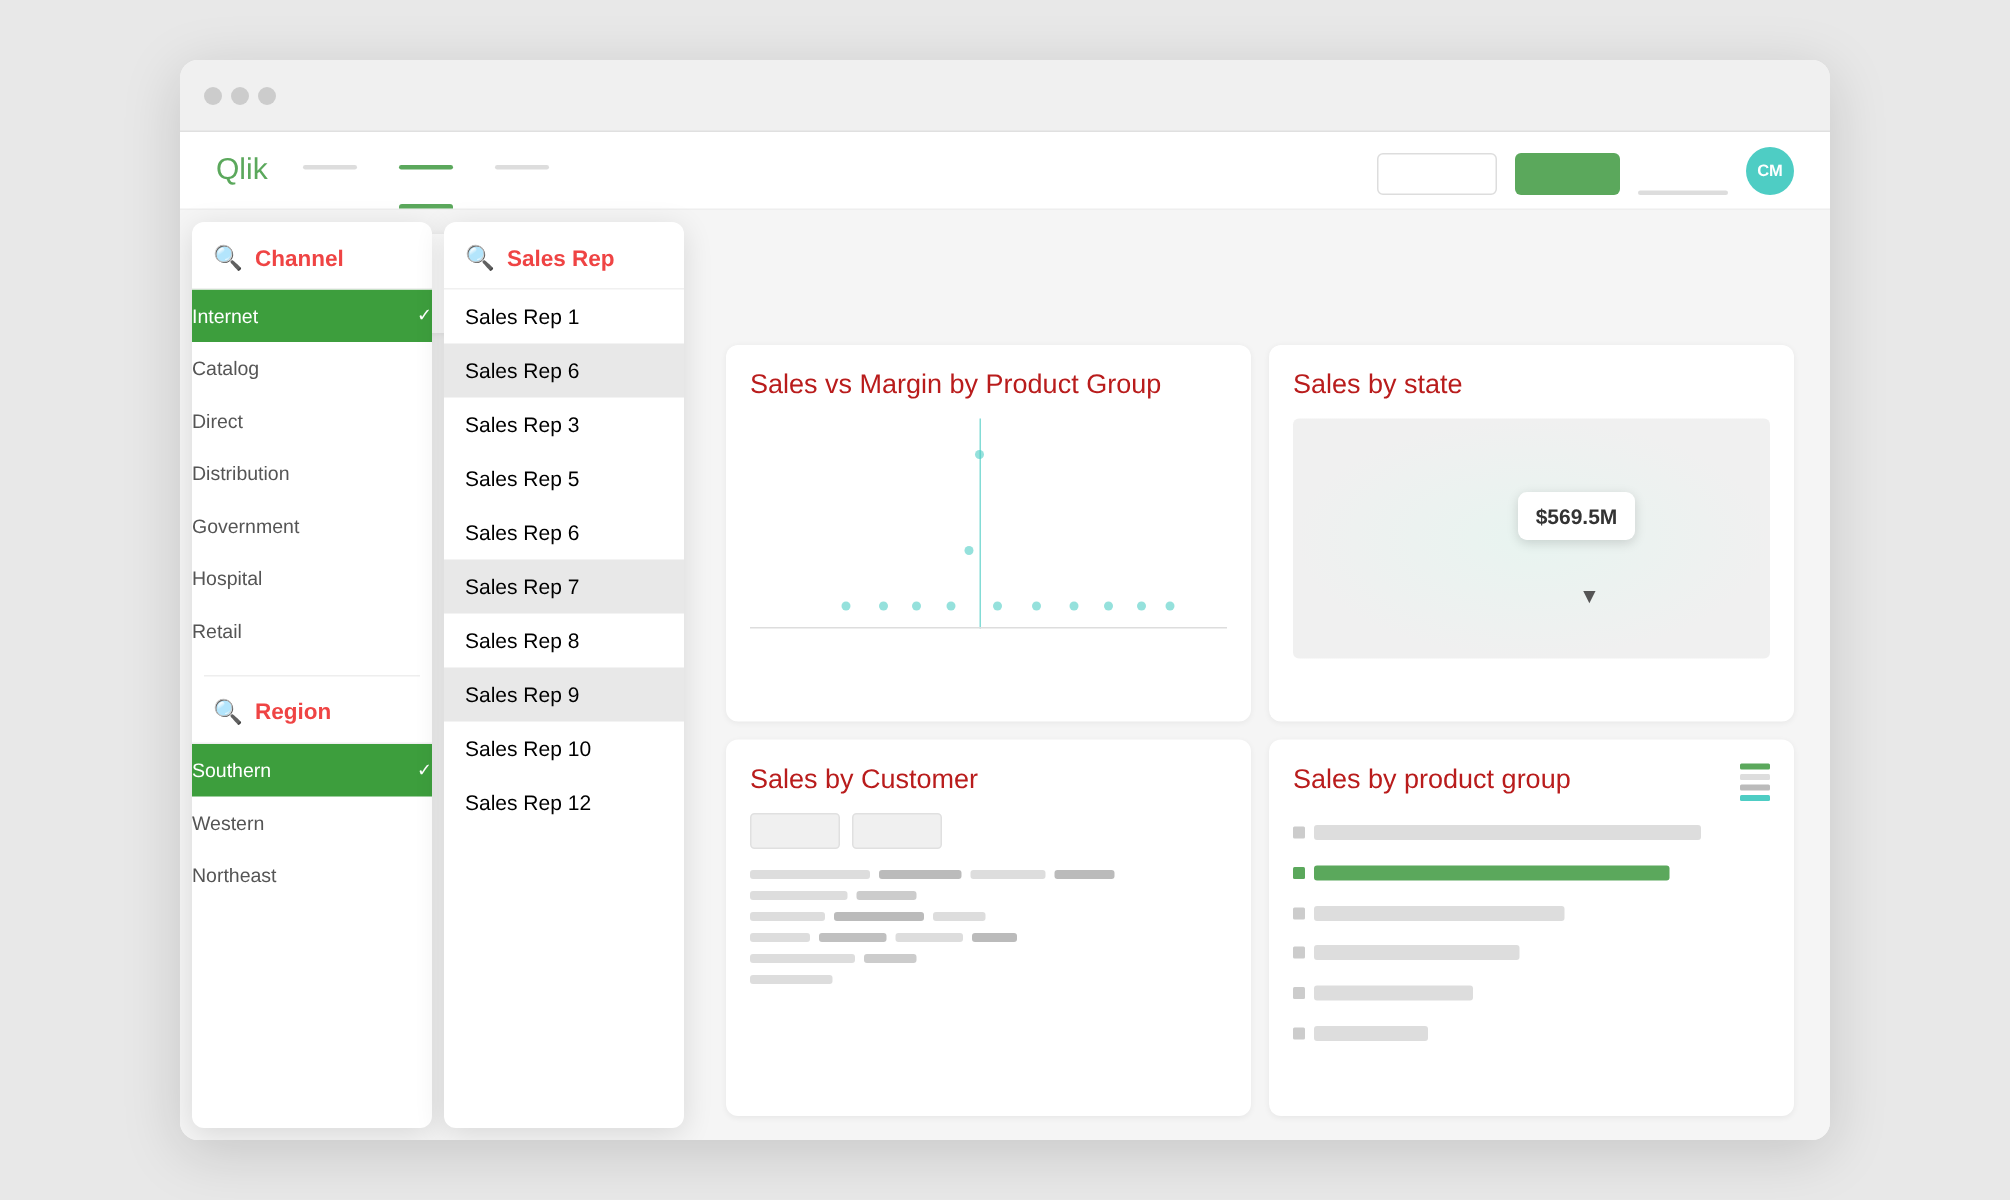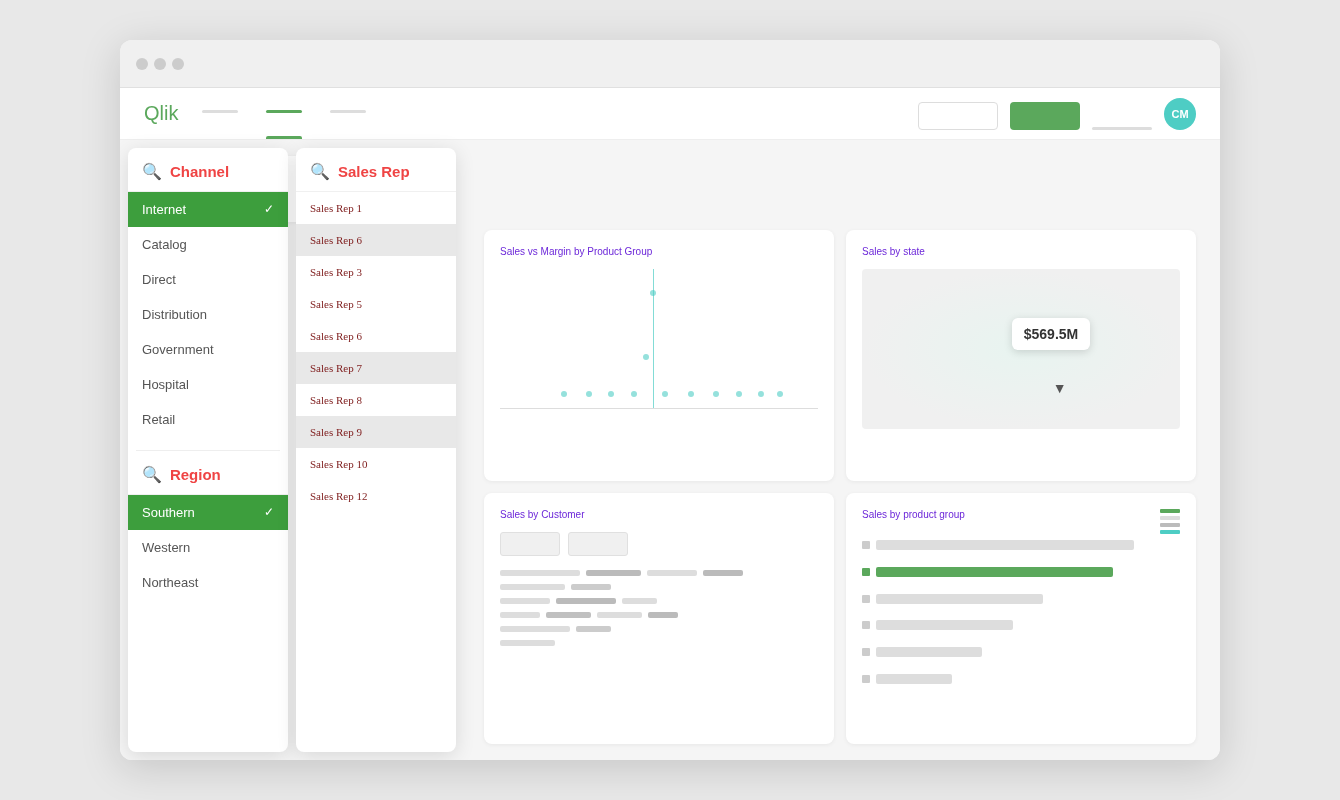--- a/index.html
+++ b/index.html
@@ -179,22 +179,22 @@
     }
 
     .chart-card {
       background: #fff;
       border-radius: 8px;
       padding: 16px;
       box-shadow: 0 1px 4px rgba(0,0,0,0.06);
       overflow: hidden;
     }
     .chart-title {
-      font-size: 10px;
-      color: #6d28d9;
+      font-size: 18px;
+      color: #b91c1c;
       font-weight: 500;
       margin-bottom: 12px;
     }
 
     
     .scatter-area {
       position: relative;
       height: 160px;
       background: #fff;
     }
@@ -391,21 +391,21 @@
       font-size: 15px;
       font-weight: 700;
       color: #ef4444;
     }
 
     .filter-list {
       overflow-y: auto;
       flex: 1;
     }
     .filter-item {
-      padding: 10px 14px;
+      padding: 10px 0;
       font-size: 13px;
       cursor: pointer;
       display: flex;
       align-items: flex-start;
       justify-content: space-between;
       color: #555;
     }
     .filter-item.selected {
       background: #3d9e3d;
       color: #fff;
@@ -427,24 +427,23 @@
       width: 160px;
       display: flex;
       flex-direction: column;
     }
     .sales-rep-list {
       overflow-y: auto;
       flex: 1;
     }
     .sales-rep-item {
       padding: 10px 14px;
-      font-size: 11px;
+      font-size: 14px;
       cursor: pointer;
-      color: #7f1d1d;
-      font-family: Liberation Serif, serif;
+      color: #000000;
     }
     .sales-rep-item.alt {
       background: #e8e8e8;
     }
   </style>
 </head>
 <body>
 
 <div class="browser-window">
 

